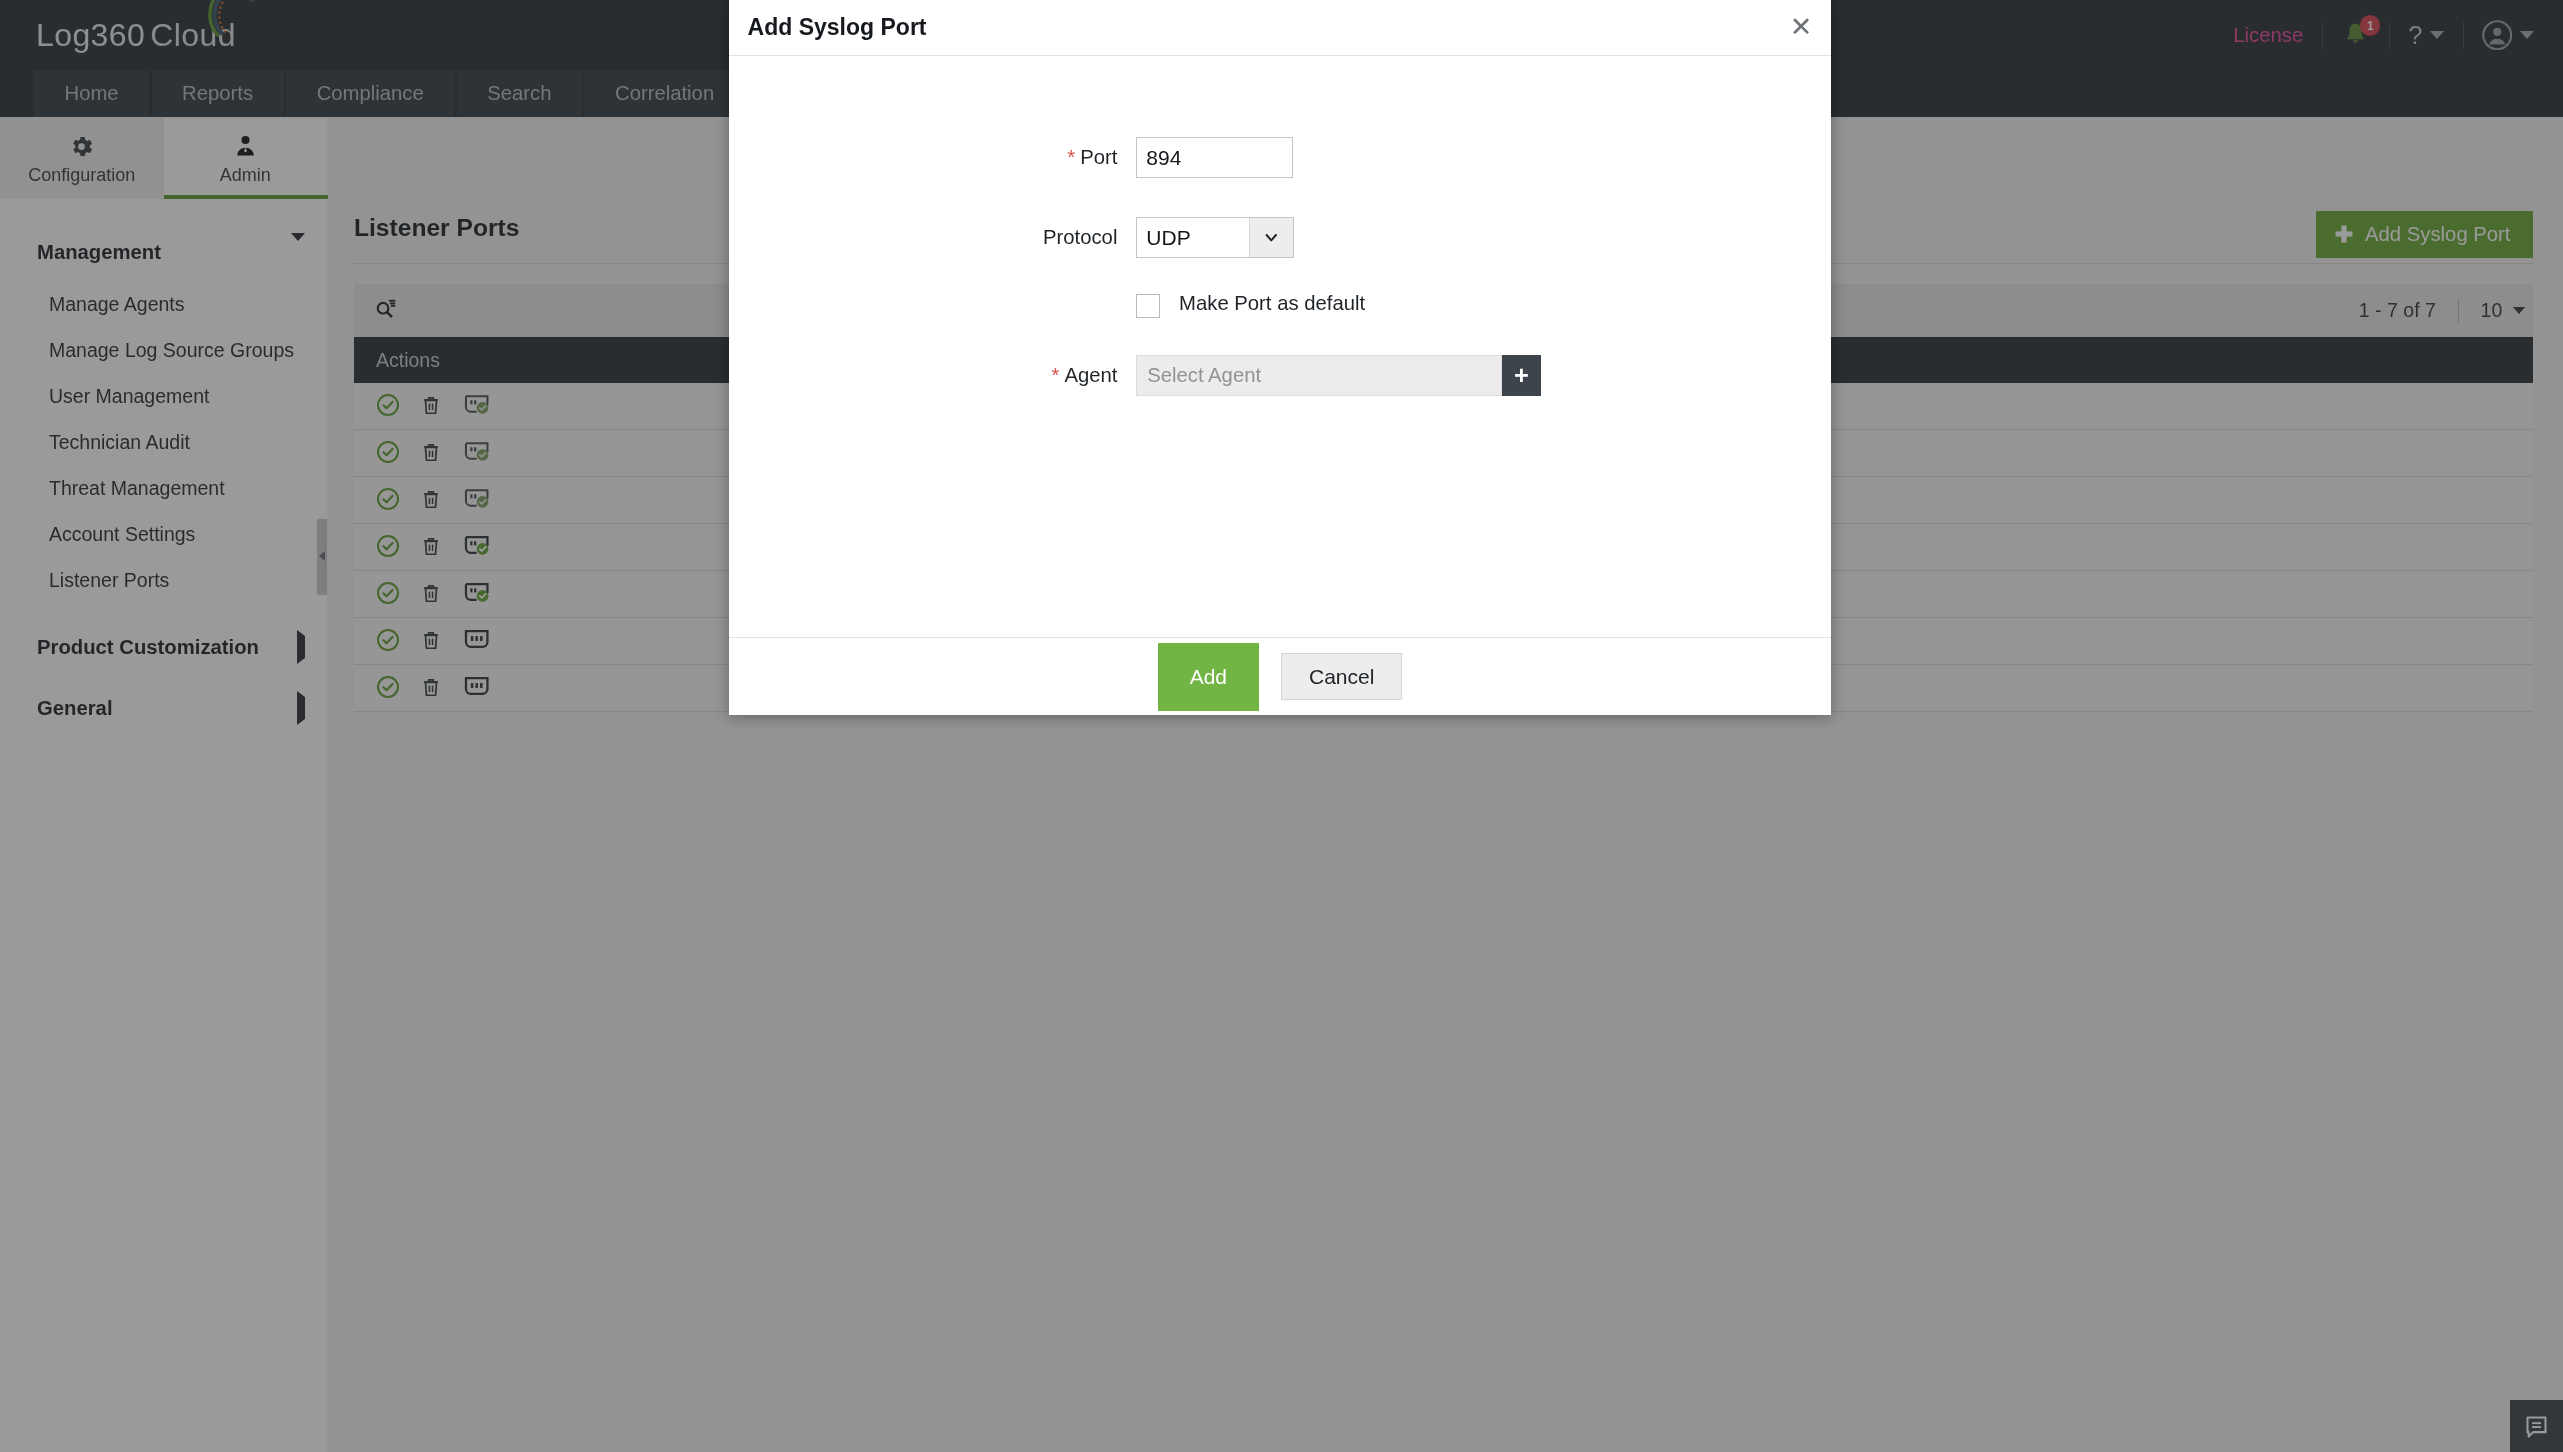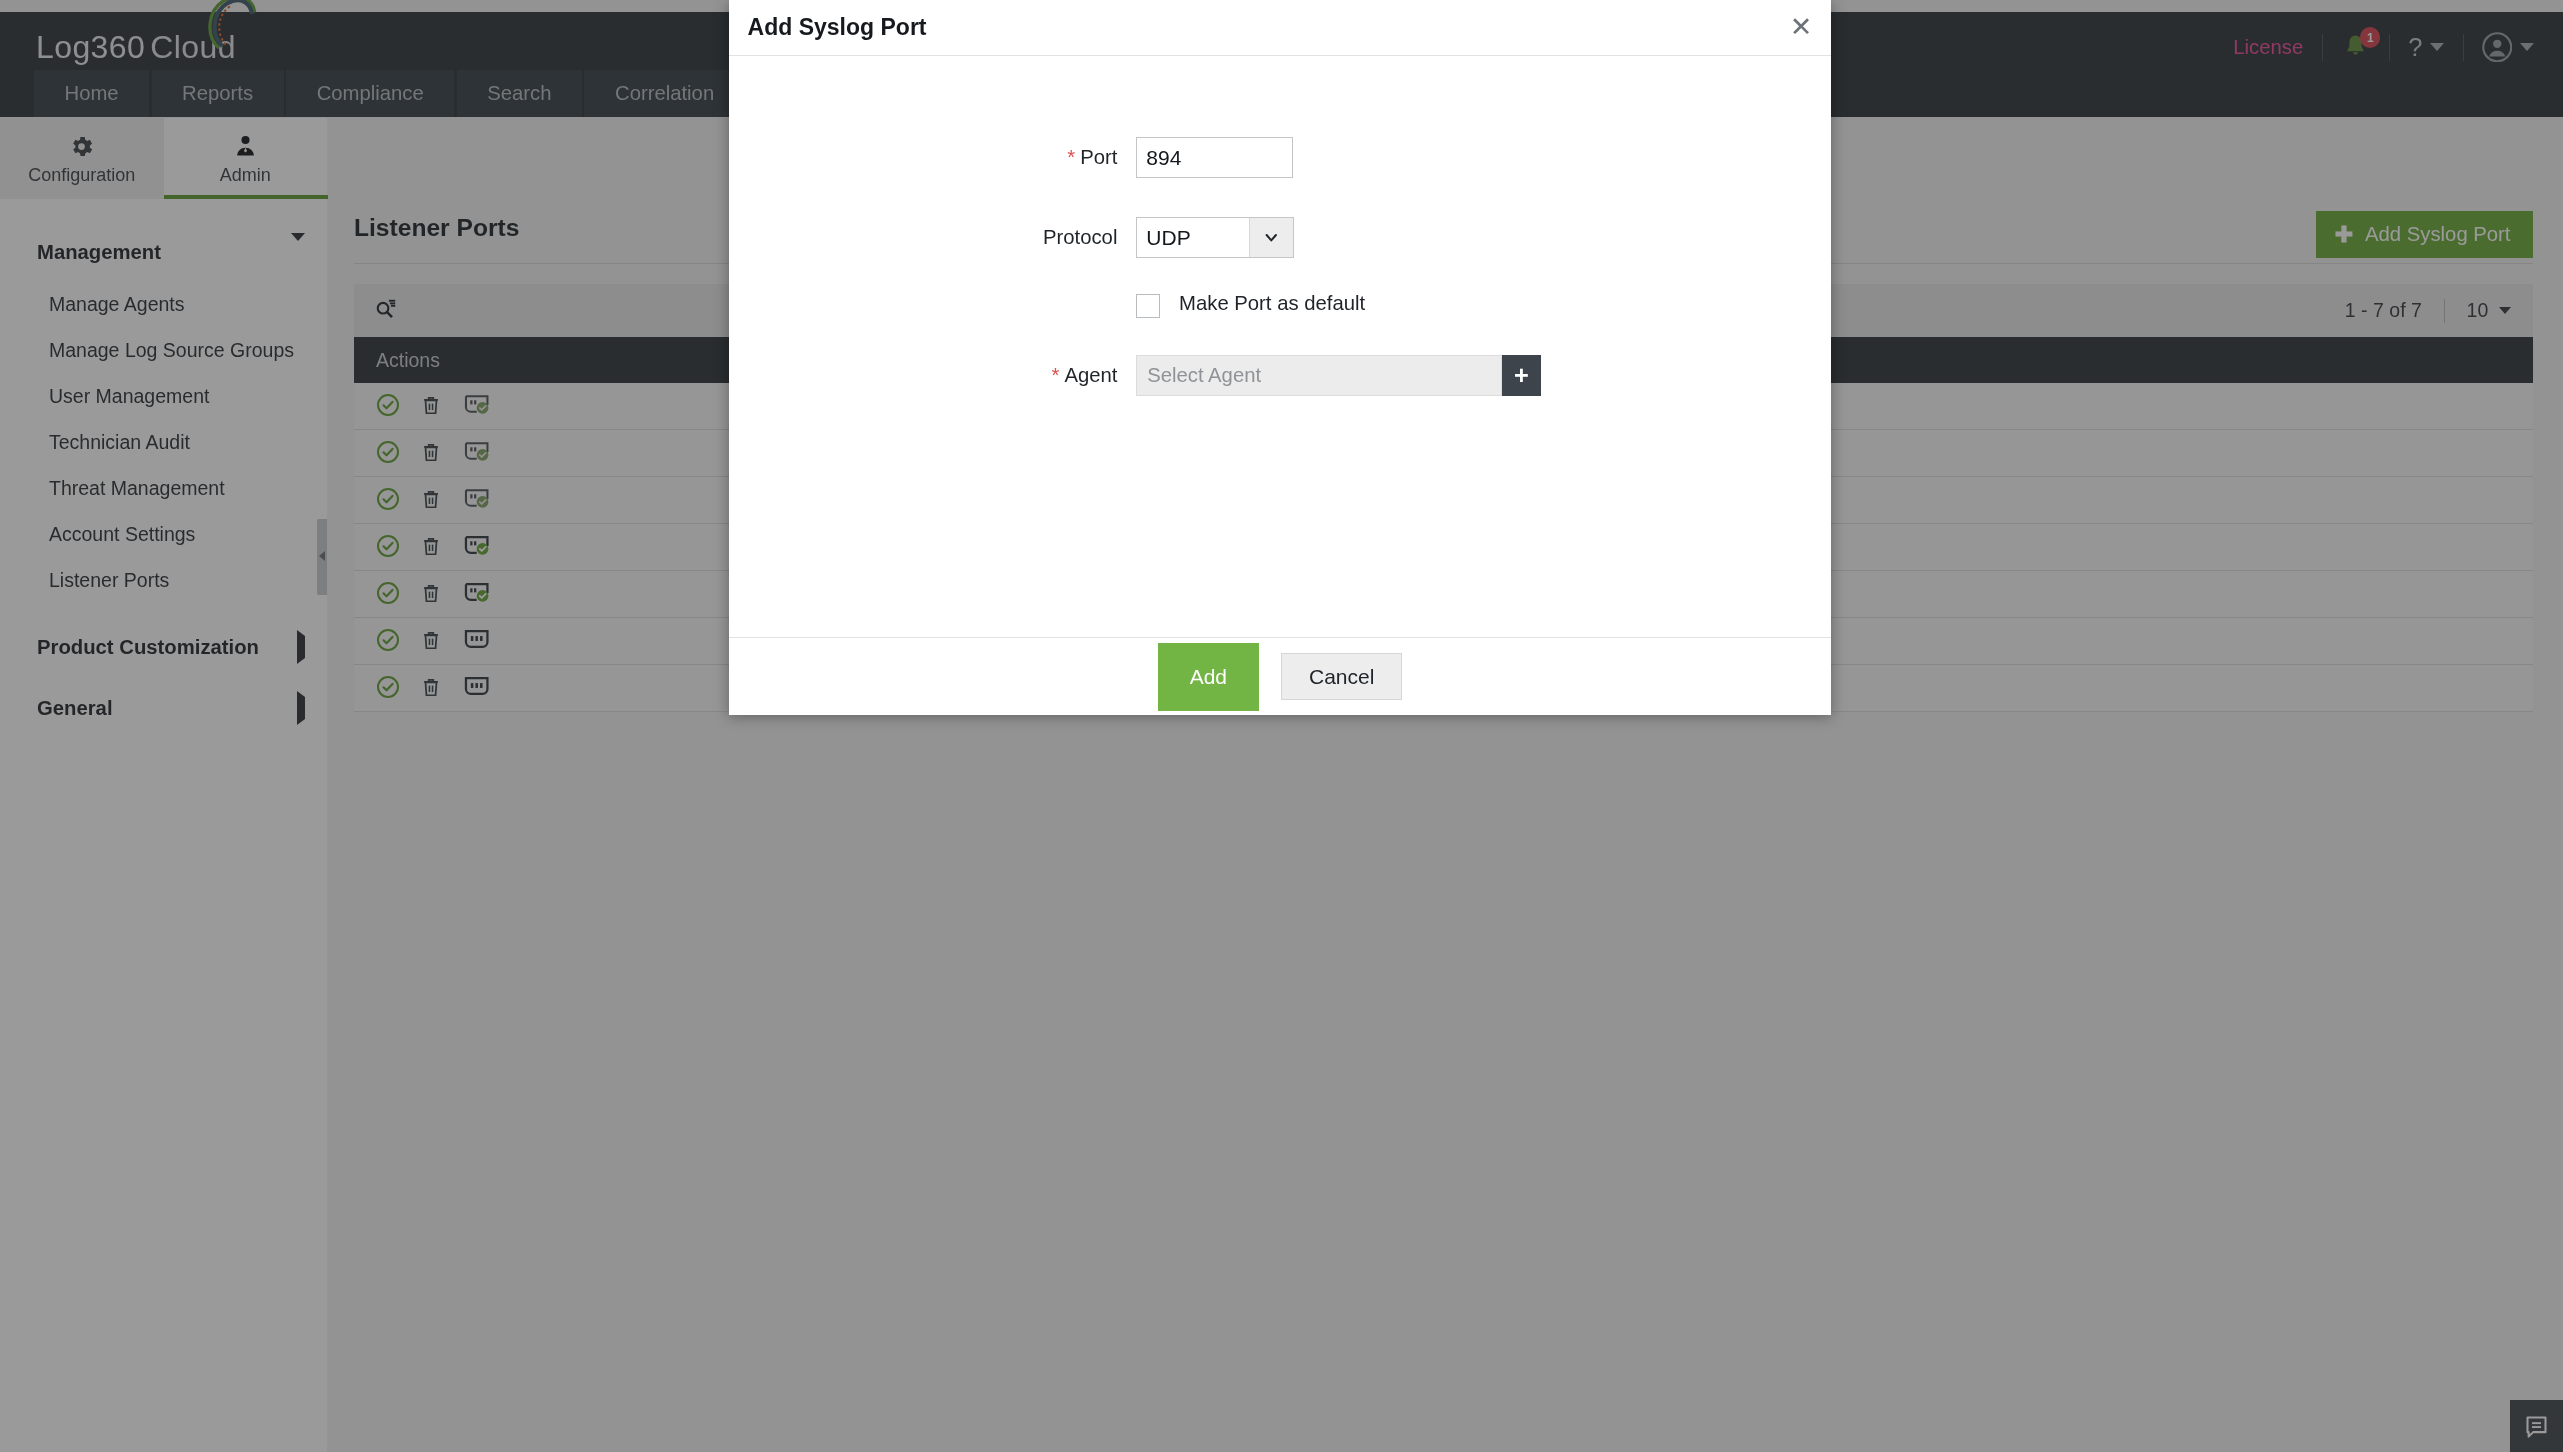--- a/index.html
+++ b/index.html
@@ -9,21 +9,21 @@
     overflow: hidden;
     background: #ffffff;
   }
   #app { position: relative; width: 2563px; height: 1453px; }
 
   
   #page { position: absolute; inset: 0; background: #f2f2f2; }
 
   
   .brandbar {
-    position: absolute; top: 12px; left: 0; width: 2563px; height: 70px;
+    position: absolute; top: 0; left: 0; width: 2563px; height: 70px;
     background: #2b3238;
     display: flex; align-items: center;
   }
   .brand-logo {
     margin-left: 36px;
     color: #e9eaec;
     font-size: 32px;
     letter-spacing: 0.4px;
     position: relative;
     white-space: nowrap;
@@ -165,21 +165,21 @@
   
   .tbl-toolbar {
     position: relative;
     margin: 0 30.5px 0 27px;
     height: 53px;
     background: #e6e7e8;
     display: flex; align-items: center;
   }
   .search-ic { margin-left: 18.6px; }
   .pager {
-    position: absolute; right: 22px; top: 0; height: 53px;
+    position: absolute; right: 8px; top: 0; height: 53px;
     display: flex; align-items: center; gap: 0; font-size: 19.5px; color: #33383d;
   }
   .pager .vsep { width: 0.8px; height: 24px; background: #b9bbbd; margin: 0 22px; }
   .pager .caret {
     width: 0; height: 0; margin-left: 10.2px;
     border-left: 6.8px solid transparent; border-right: 6.8px solid transparent;
     border-top: 7.6px solid #33383d;
   }
 
   

